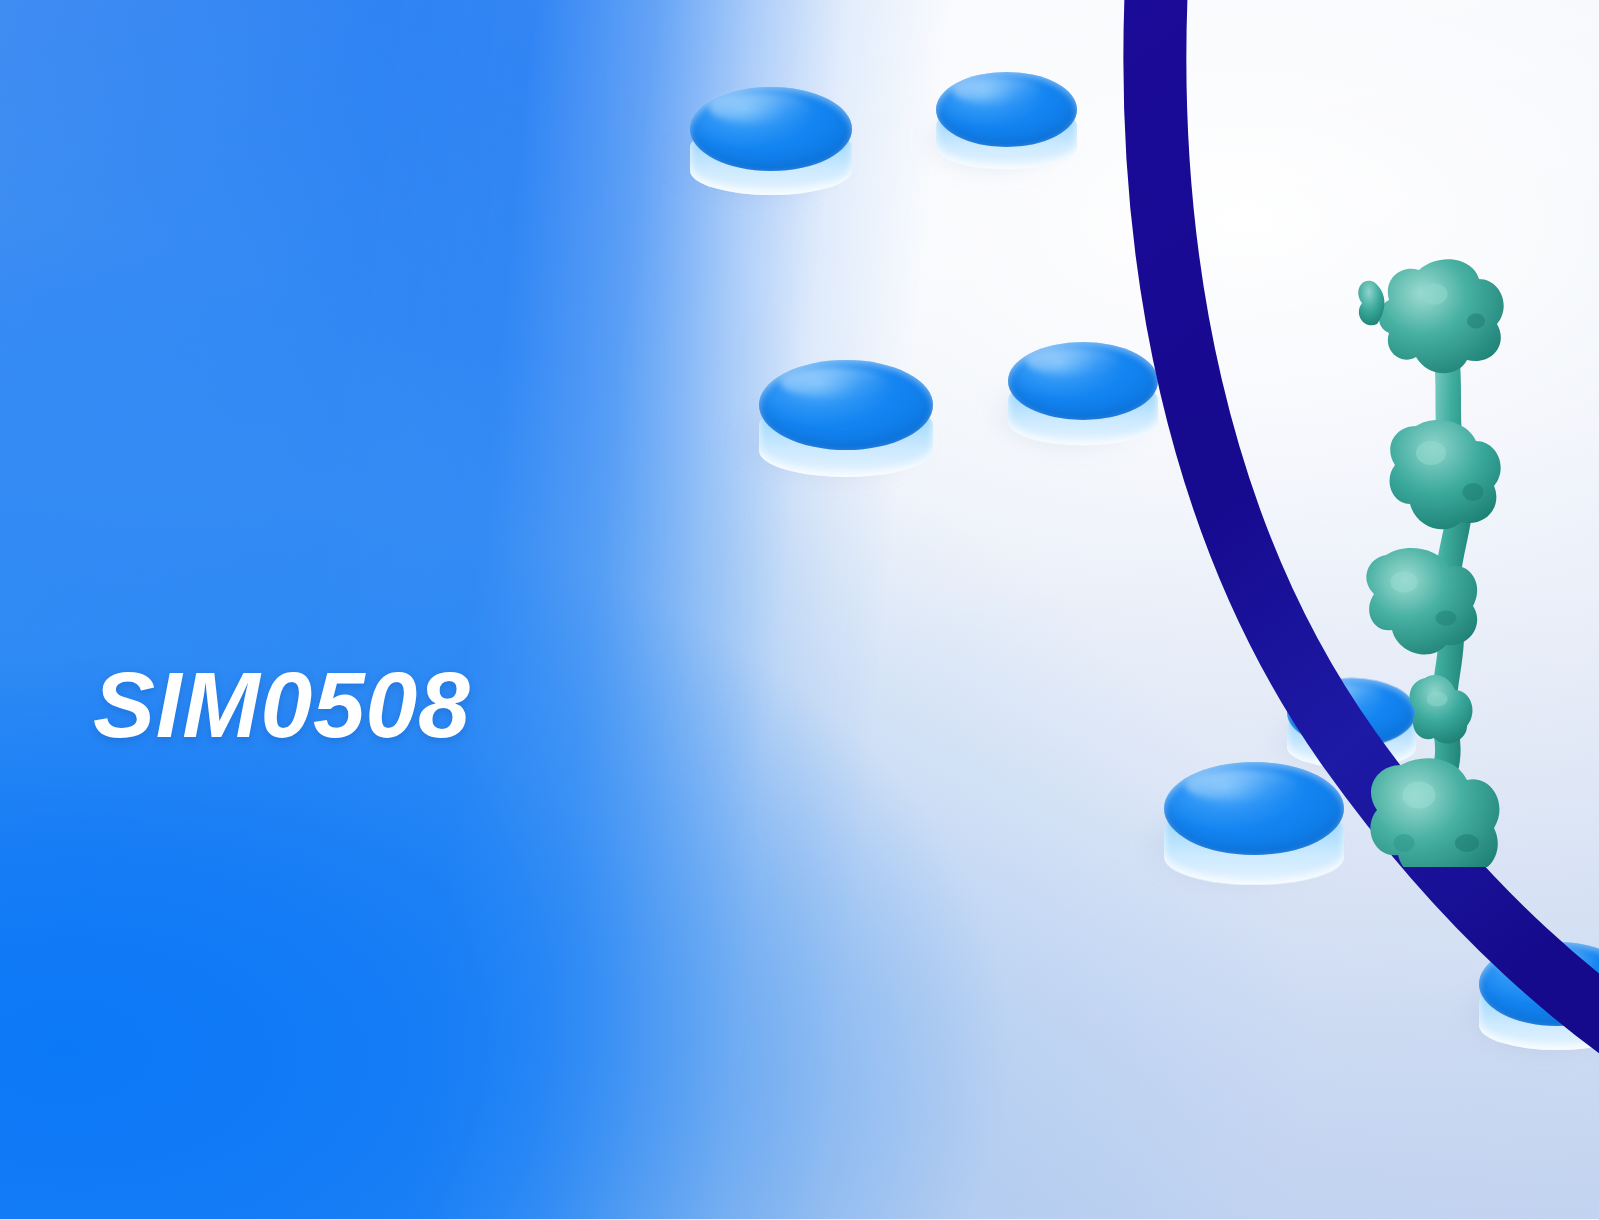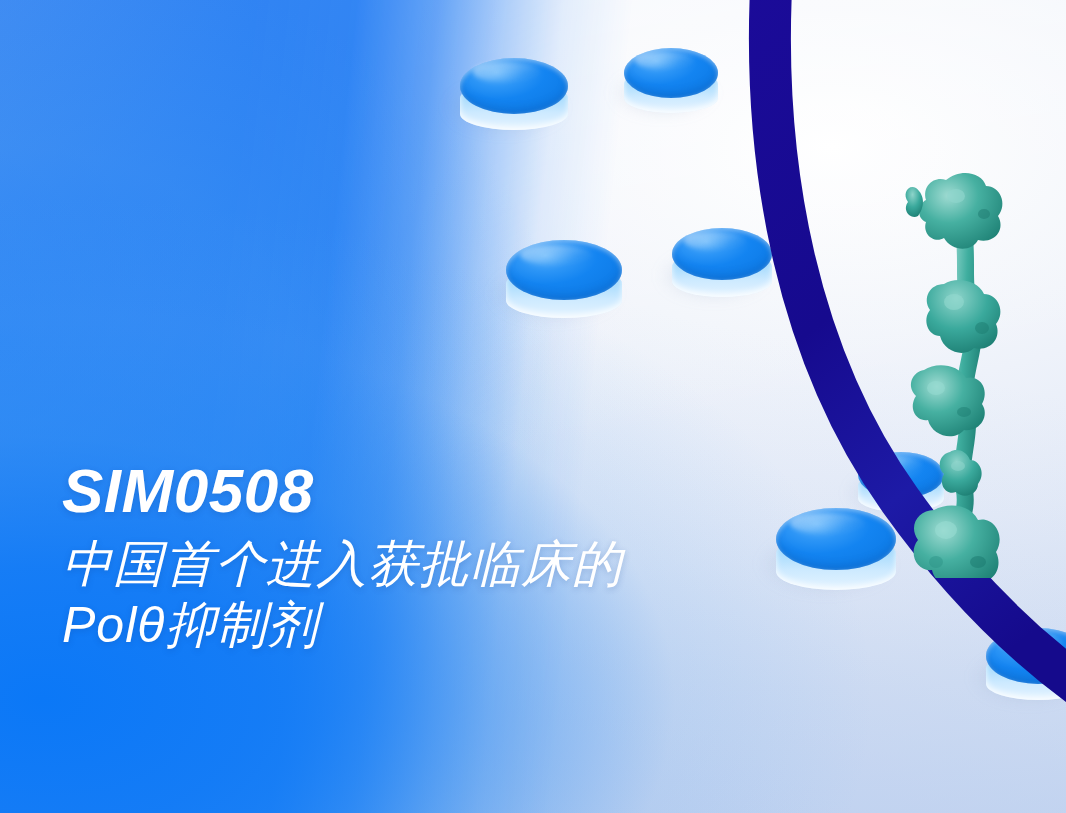--- a/index.html
+++ b/index.html
@@ -118,21 +118,21 @@
     filter: blur(2px);
   }
 
   
   .protein { position: absolute; pointer-events: none; }
 
   
   .headline {
     position: absolute;
     left: 62px;
-    top: 460px;
+    top: 440px;
     width: 760px;
     color: #ffffff;
   }
   .product-name {
     font-size: 62px;
     font-weight: 700;
     font-style: italic;
     letter-spacing: 0.5px;
     line-height: 1.0;
     margin: 0 0 12px 0;
@@ -295,19 +295,15 @@
                C 36 430, 62 438, 74 424 C 92 428, 104 410, 96 394
                C 106 378, 94 358, 78 362 C 70 346, 48 344, 34 352 Z" fill="url(#tealBlobA)"></path>
       <ellipse cx="46" cy="372" rx="11" ry="9" fill="#98dcd2" opacity="0.6"></ellipse>
       <ellipse cx="78" cy="404" rx="8" ry="6" fill="#1a786d" opacity="0.5"></ellipse>
       <ellipse cx="36" cy="404" rx="7" ry="6" fill="#2d9487" opacity="0.5"></ellipse>
     </g>
   </svg>
 
   <div class="headline">
     <div class="product-name">SIM0508</div>
-    <div class="subline">
-      <span>中国首个进入获批临床的</span>
-      <span class="sub2">Polθ抑制剂</span>
-    </div>
   </div>
 
 </div>
 
 </body></html>

